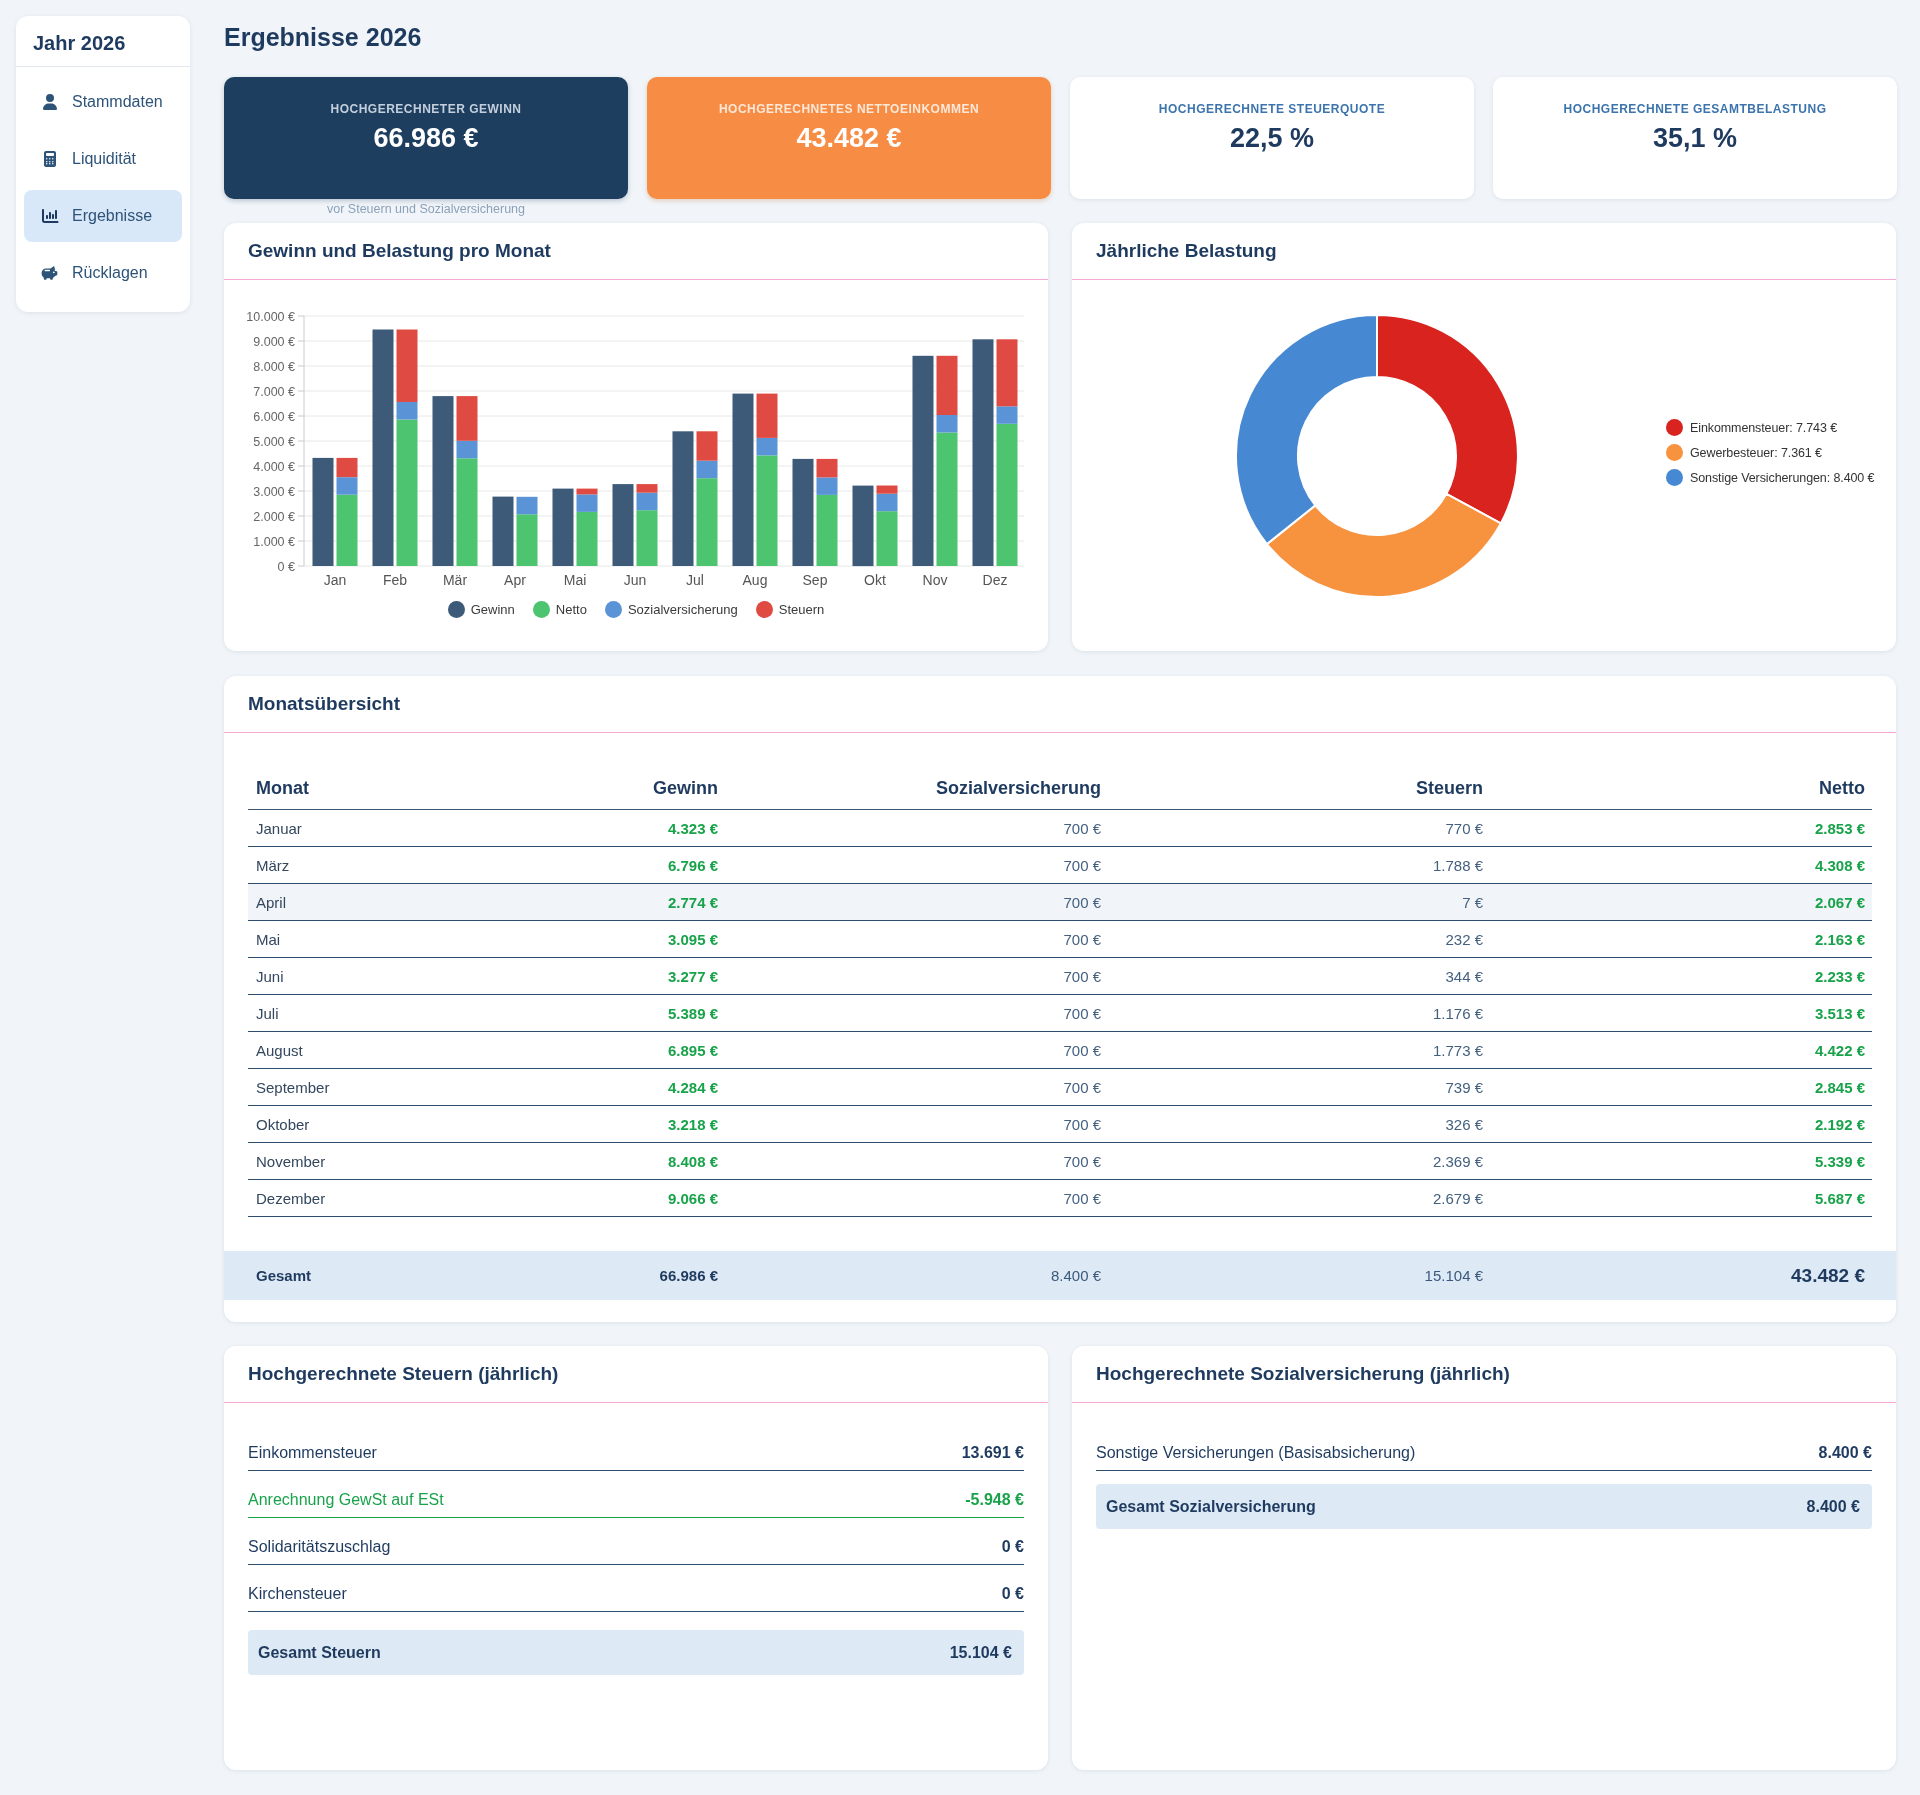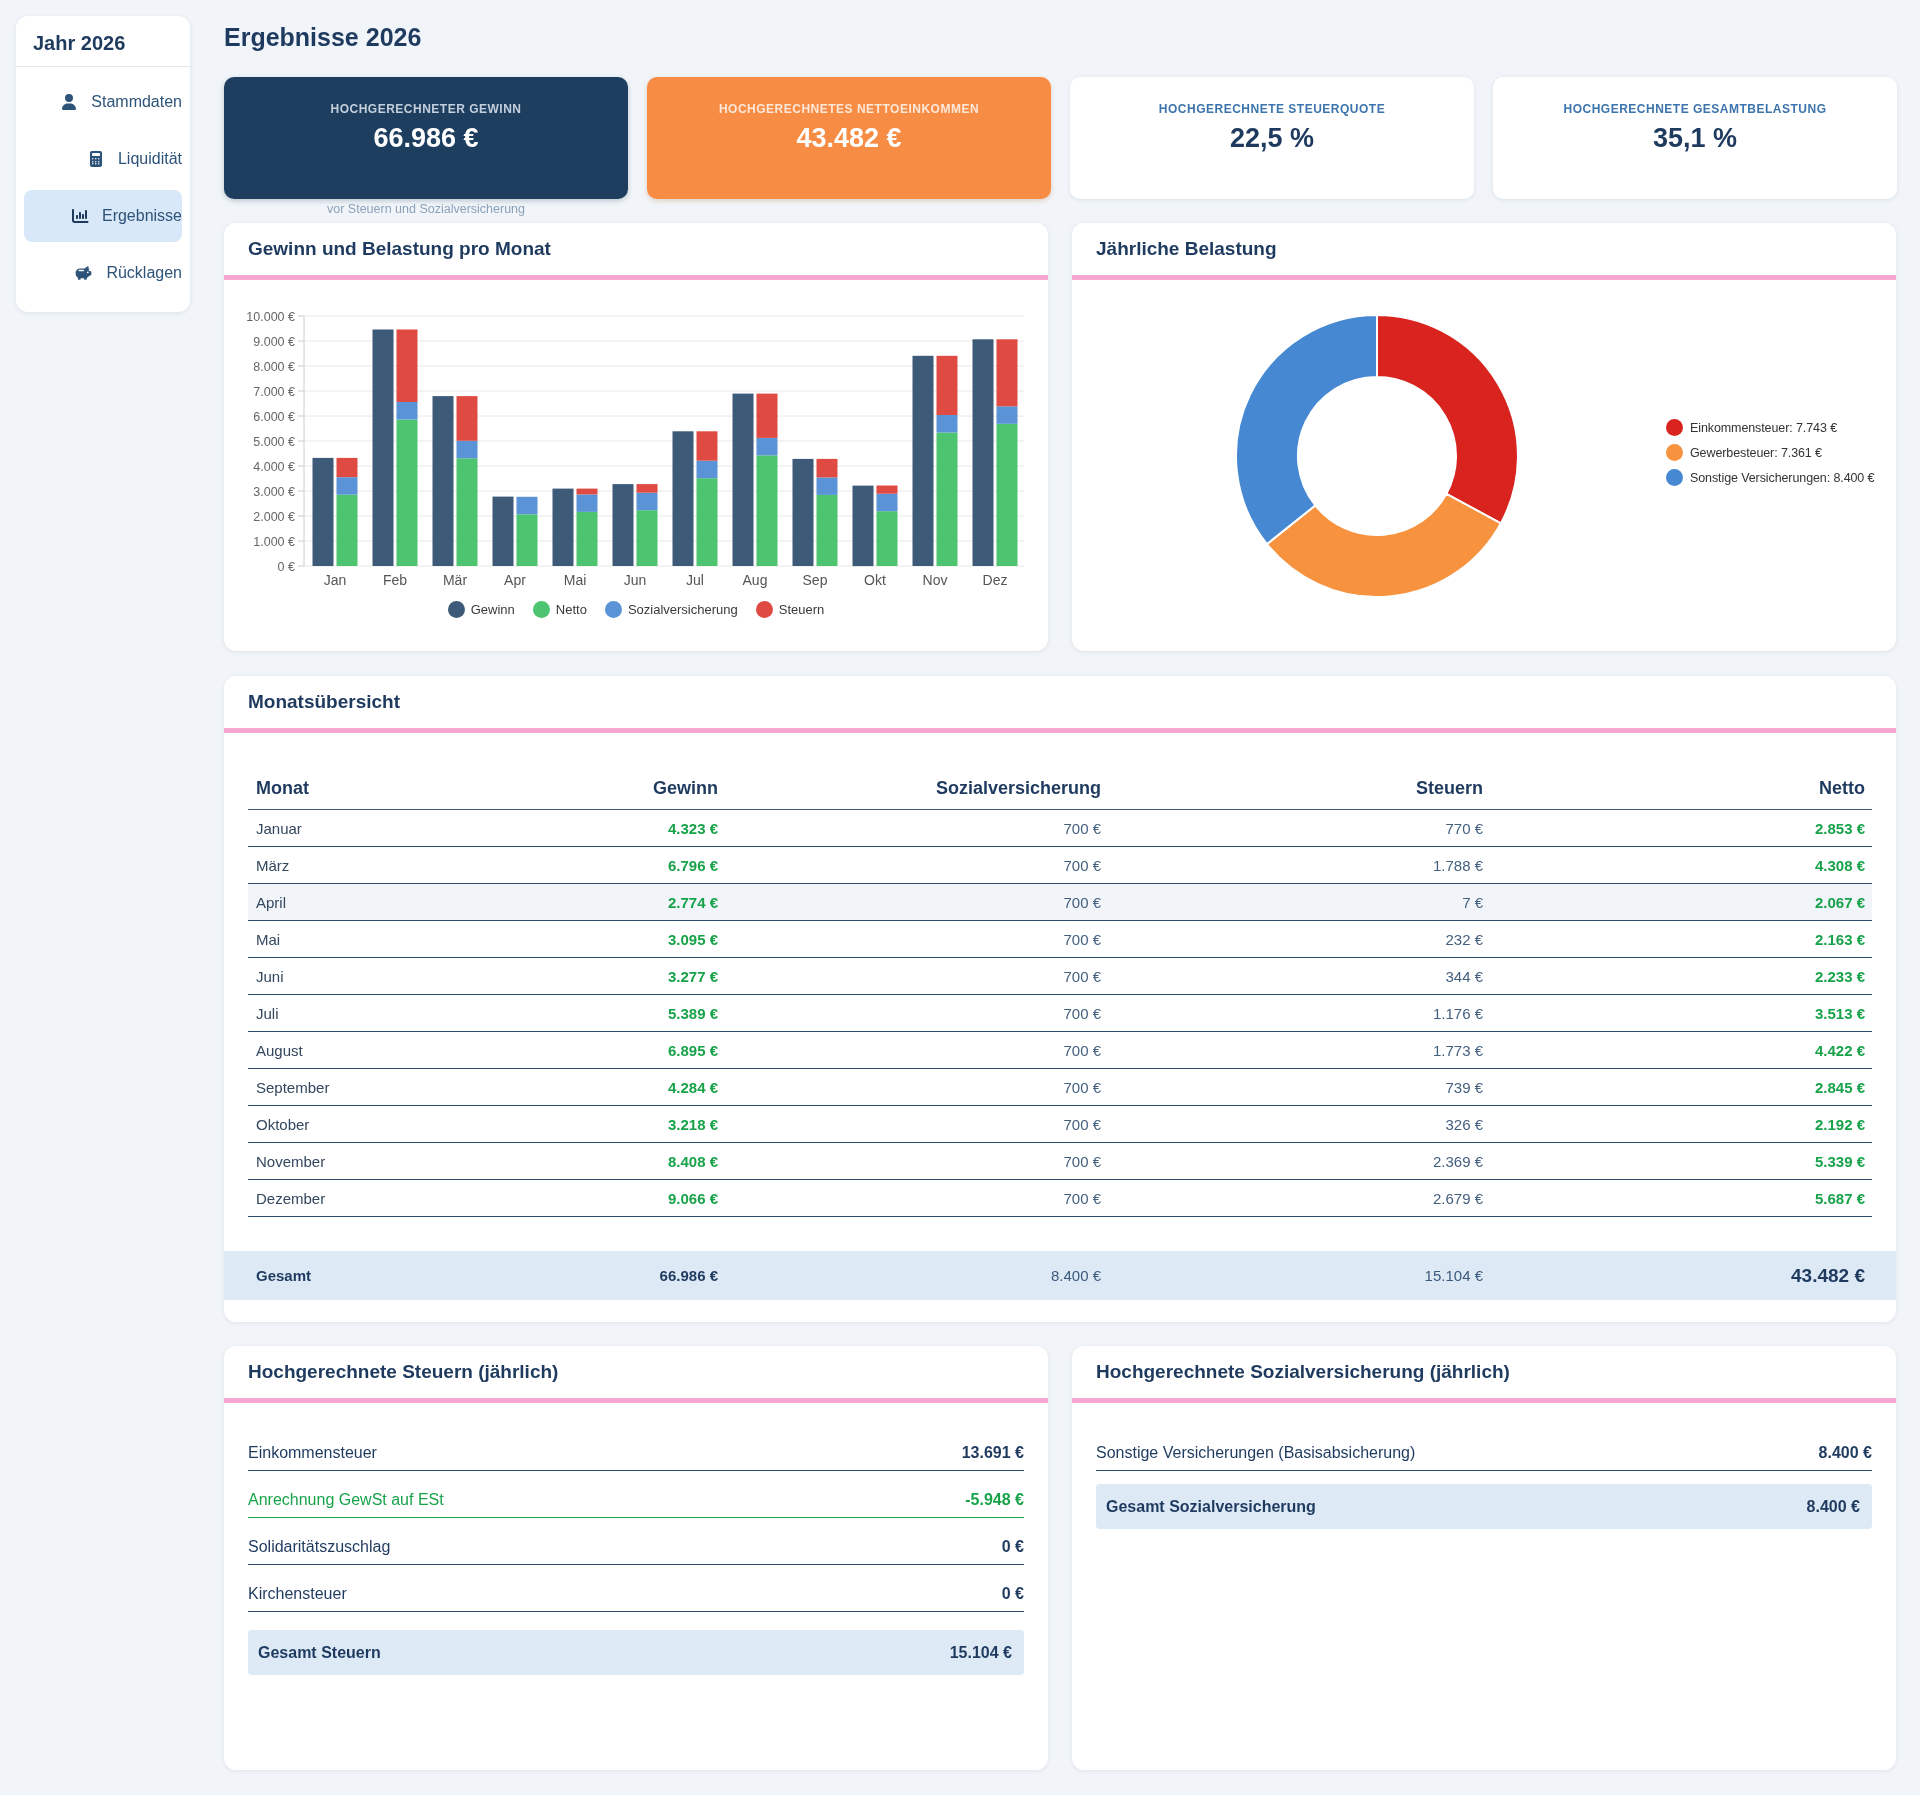--- a/index.html
+++ b/index.html
@@ -17,21 +17,21 @@
   border-radius:12px;
   box-shadow:0 1px 4px rgba(30,58,95,.10);
 }
 
 #sidebar { left:16px; top:16px; width:174px; height:296px; }
 #sidebar h2 { font-size:20px; font-weight:bold; color:#1e3a5f; padding:14px 0 0 17px; line-height:26px; }
 #sidebar .divider { position:absolute; left:0; right:0; top:50px; border-top:1px solid #e2e8f0; }
 .nav { position:absolute; top:60px; left:8px; right:8px; }
 .nav .item {
   height:52px; margin-bottom:5px; display:flex; align-items:center;
-  color:#2d5379; font-size:16px; border-radius:8px;justify-content:flex-end;
+  color:#2d5379; font-size:16px; border-radius:8px;
 }
 .nav .item svg { width:18px; height:16px; margin-left:17px; flex:none; }
 .nav .item span { margin-left:13px; }
 .nav .item.active { background:#d9e8f8; }
 
 #title { position:absolute; left:224px; top:24px; font-size:25px; font-weight:bold; color:#1e3a5f; line-height:26px; }
 
 .kpi { position:absolute; top:77px; width:404px; height:122px; border-radius:10px; text-align:center; }
 .kpi .lbl { margin-top:25px; font-size:12px; letter-spacing:0.5px; font-weight:bold; }
 .kpi .val { margin-top:7px; font-size:27px; font-weight:bold; }
@@ -45,21 +45,21 @@
 #kpi2 .val { color:#ffffff; }
 #kpi3 { left:1070px; background:#fff; box-shadow:0 1px 4px rgba(30,58,95,.10); }
 #kpi4 { left:1493px; background:#fff; box-shadow:0 1px 4px rgba(30,58,95,.10); }
 #kpi3 .lbl, #kpi4 .lbl { color:#3c74ad; }
 #kpi3 .val, #kpi4 .val { color:#1e3a5f; }
 
 .chartcard { top:223px; width:824px; height:428px; }
 #chart1 { left:224px; }
 #chart2 { left:1072px; }
 .cardhead {
-  height:57px; border-bottom:5px solid #f9a8d4; display:flex; align-items:center;
+  height:57px; border-bottom:1px solid #f9a8d4; display:flex; align-items:center;
   padding-left:24px; font-size:19px; font-weight:bold; color:#1e3a5f;
 }
 
 #legend1 { position:absolute; left:0; right:0; top:378px; display:flex; justify-content:center; align-items:center; }
 #legend1 .li { display:flex; align-items:center; margin:0 9px; }
 #legend1 .dot { width:17px; height:17px; border-radius:50%; margin-right:6px; }
 #legend1 span { font-size:13px; color:#3a3a3a; }
 
 #legend2 { position:absolute; left:594px; top:192px; }
 #legend2 .li { display:flex; align-items:center; height:25px; }

